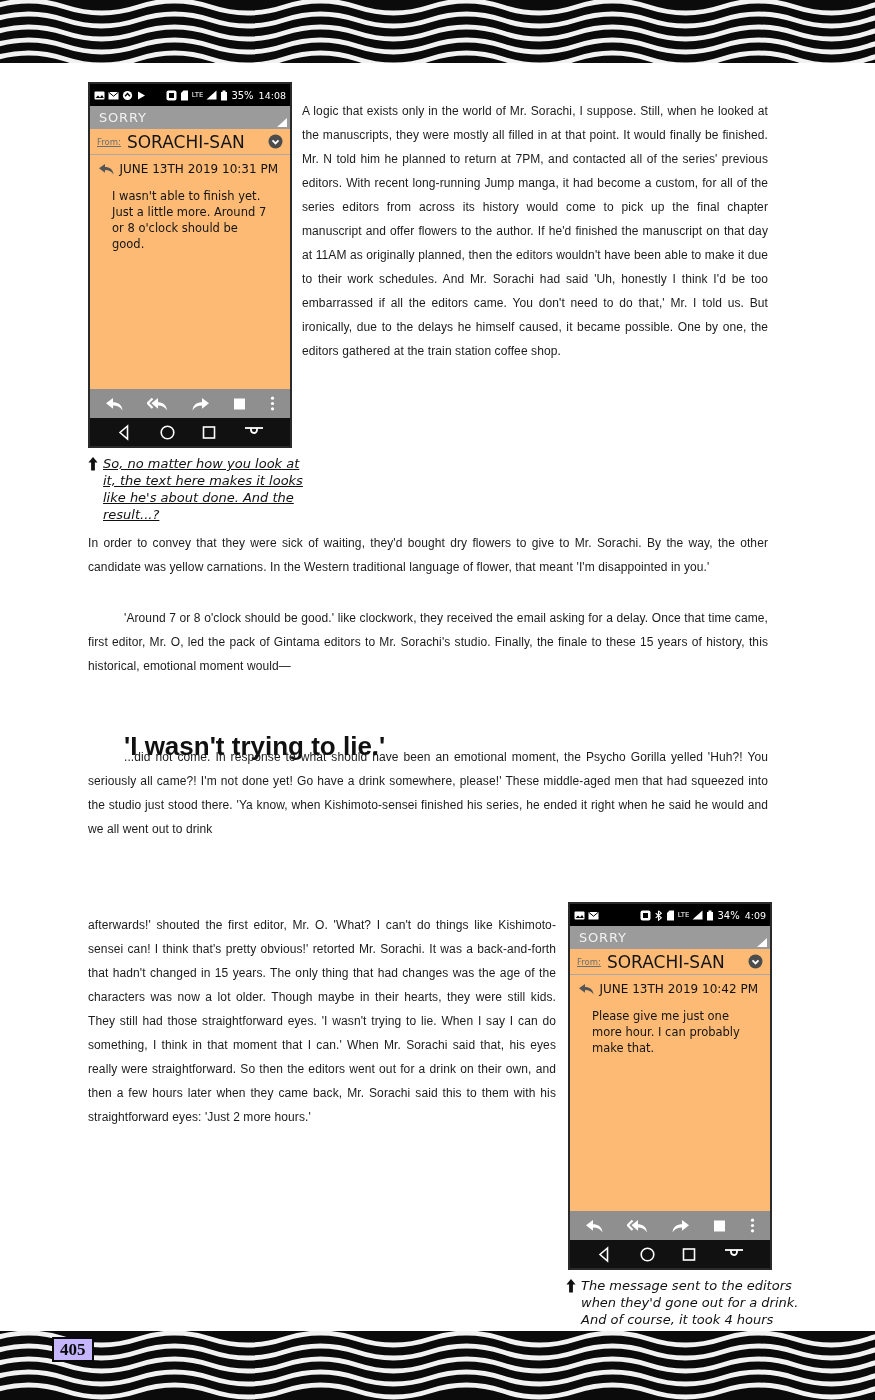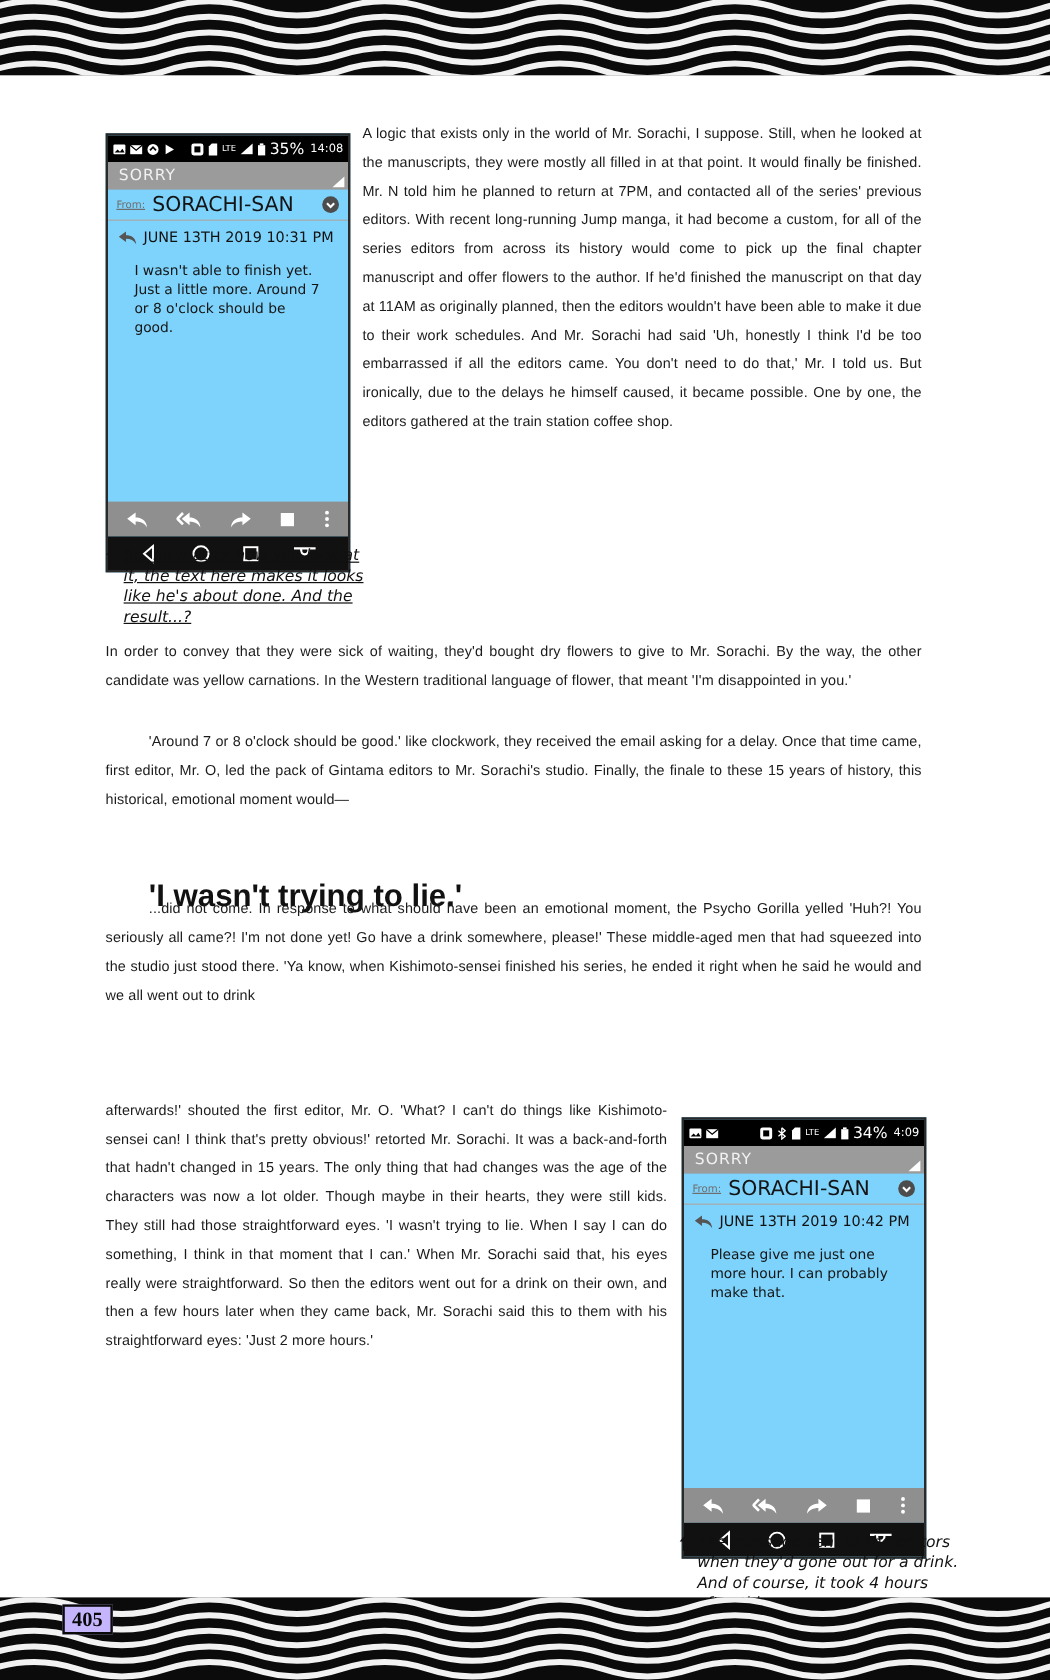--- a/index.html
+++ b/index.html
@@ -24,32 +24,31 @@
   
   .caption {
     position:absolute; display:flex; gap:5px; align-items:flex-start;
     font-family:"DejaVu Sans", sans-serif; font-style:italic;
     font-size:13px; line-height:17px; color:#111;
   }
   .caption svg { flex:0 0 auto; margin-top:2px; }
 
   
   .phone {
-    position:absolute; width:204px; background:#7dd3fc;
+    position:absolute; width:204px; background:#fdba74;
     border:2px solid #2a2a2a; box-sizing:border-box;
     display:flex; flex-direction:column;
     font-family:"DejaVu Sans", sans-serif;
-    margin-top:29px;
   }
   .ph-status {
     height:22px; background:#000; color:#fff; flex:0 0 auto;
     display:flex; align-items:center; gap:3px; padding:0 4px; font-size:9px;
   }
   .ph-status .grow { flex:1; }
-  .ph-status .pct { font-size:13px; }
+  .ph-status .pct { font-size:10px; }
   .ph-status .time { font-size:9.5px; margin-left:2px; }
   .ph-title {
     height:23px; background:#9b9b9b; color:#f1f1f1; flex:0 0 auto;
     display:flex; align-items:center; padding:0 9px; font-size:13px;
     letter-spacing:0.8px; position:relative;
   }
   .ph-title .fold {
     position:absolute; right:3px; bottom:2px; width:0; height:0;
     border-left:10px solid transparent; border-bottom:9px solid #fdfdfd;
   }

